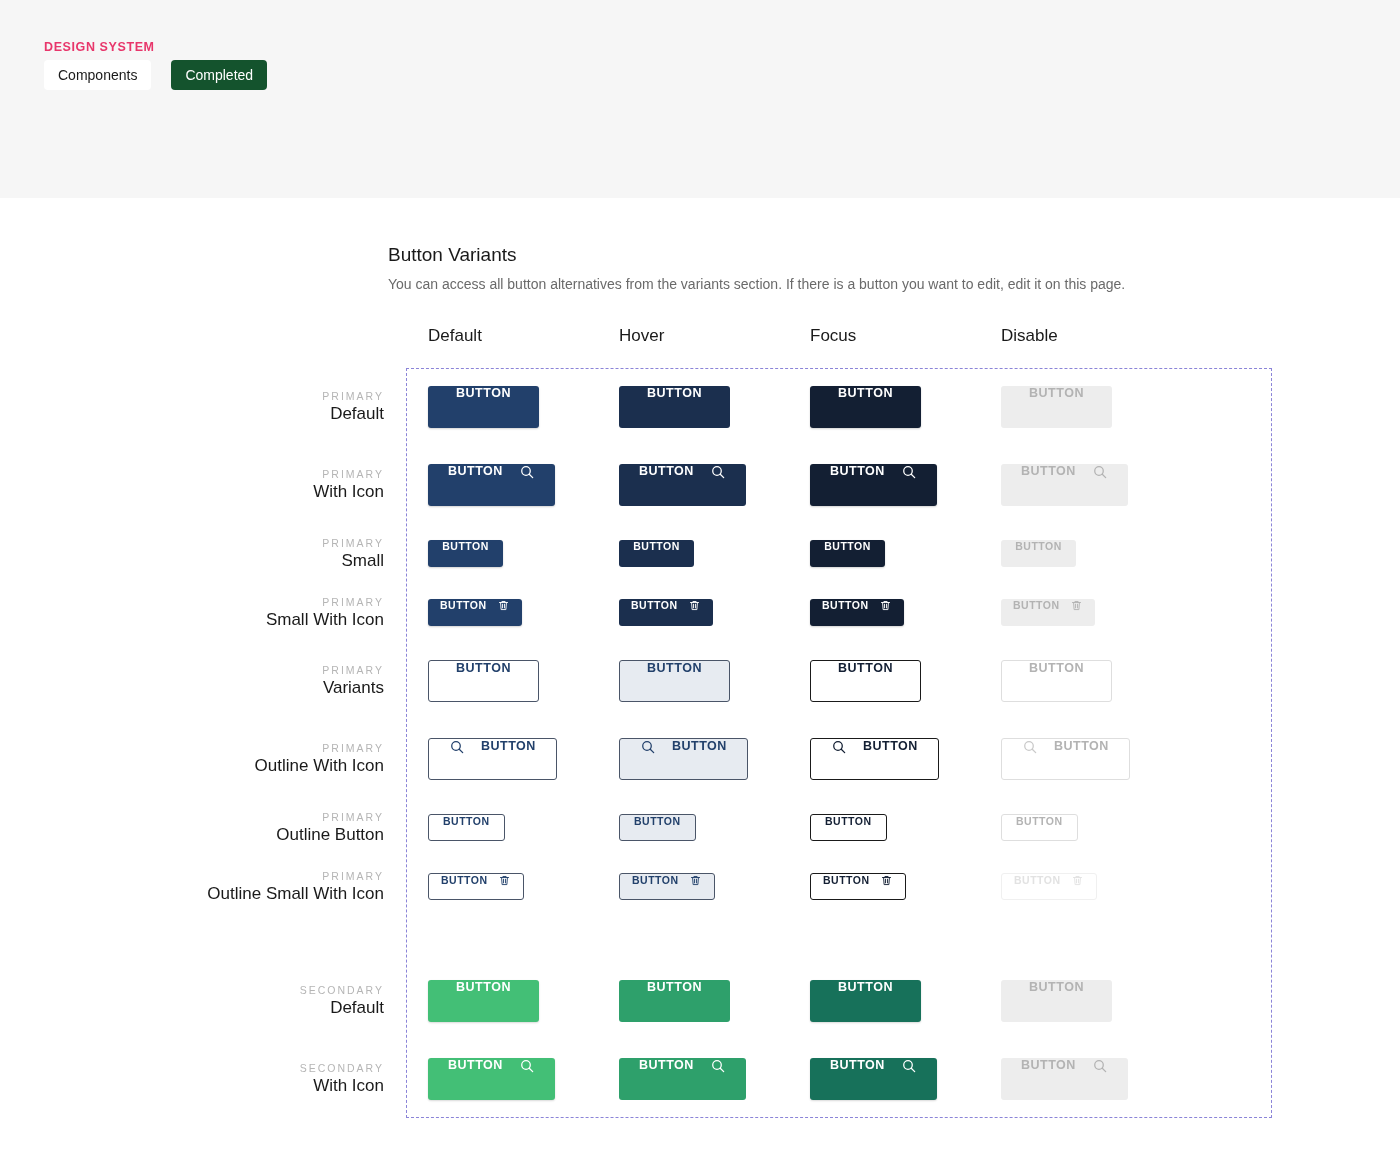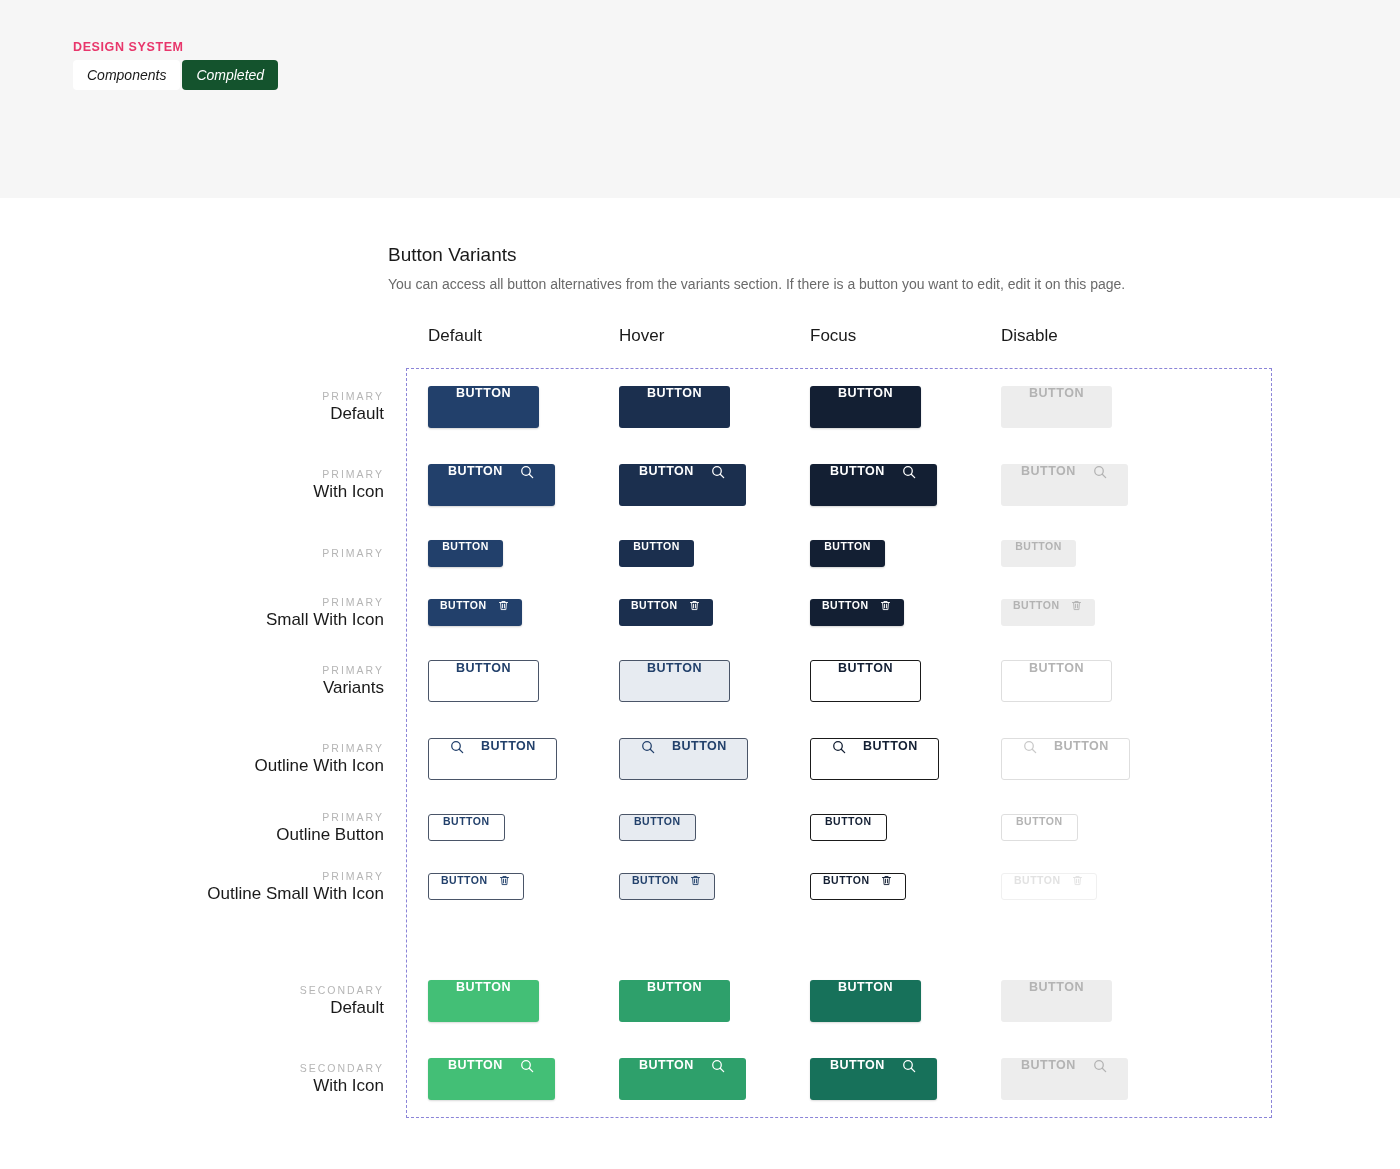--- a/index.html
+++ b/index.html
@@ -8,40 +8,40 @@
     width:1400px; height:1169px;
     background:#ffffff;
     font-family:"Liberation Sans", sans-serif;
     overflow:hidden;
     color:#111111;
   }
 
   
   .page-header {
     background:#f6f6f6;
-    padding:40px 48px 0 73px;
+    padding:40px 48px 0 44px;
     height:198px;
     position:relative;
   }
   .eyebrow {
     font-size:12.5px;
     font-weight:bold;
     letter-spacing:0.6px;
     color:#e8366b;
     margin:0 0 6px 0;
   }
   .page-title {
     font-size:46px;
     font-weight:normal;
     letter-spacing:-0.5px;
     margin:0 0 22px 0;
     color:#111111;
     line-height:1.1;
   }
-  .chip-row { display:flex; gap:2px; align-items:flex-end;font-style:italic; }
+  .chip-row { display:flex; gap:20px; align-items:flex-end; }
   .chip {
     font-size:14px;
     padding:8px 14px;
     border-radius:4px;
     line-height:1;
     white-space:nowrap;
   }
   .chip-components { background:#ffffff; color:#1a1a1a; }
   .chip-completed { background:#14532d; color:#ffffff; }
 
@@ -265,20 +265,21 @@
       <line x1="15.4" y1="15.4" x2="20.5" y2="20.5"></line>
                   </svg>
                 </span>
               </button>
             </div>
           </div>
         </div>
         <div class="row" style="height: 59px;">
           <div class="row-label">
             <span class="kind">PRIMARY</span>
+            <span class="name">Small</span>
           </div>
           <div class="cells">
             <div class="cell">
               <button class="btn size-sm pri-default">
                 <span>BUTTON</span>
               </button>
             </div>
             <div class="cell">
               <button class="btn size-sm pri-hover">
                 <span>BUTTON</span>

